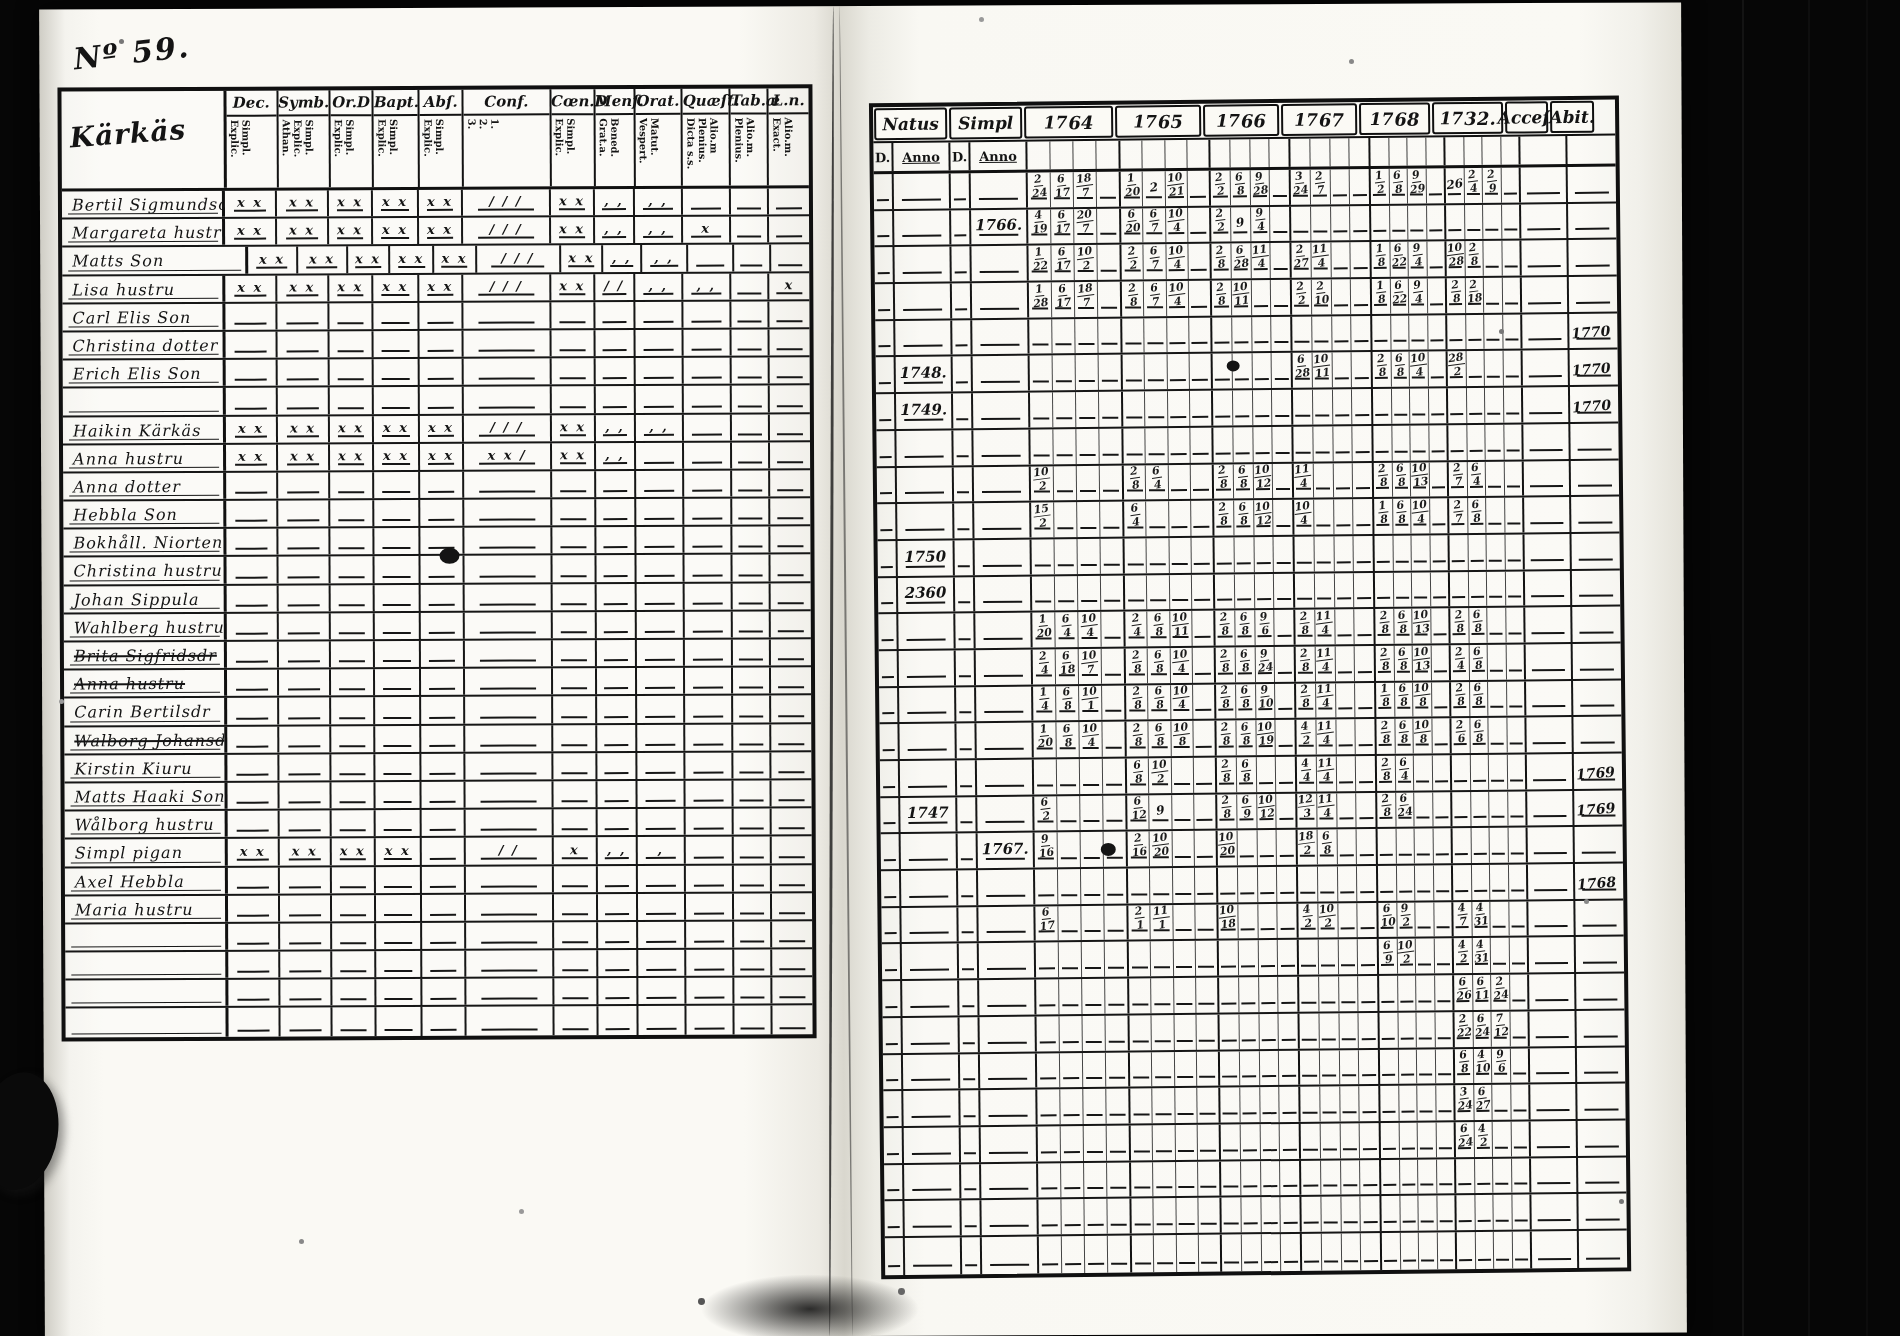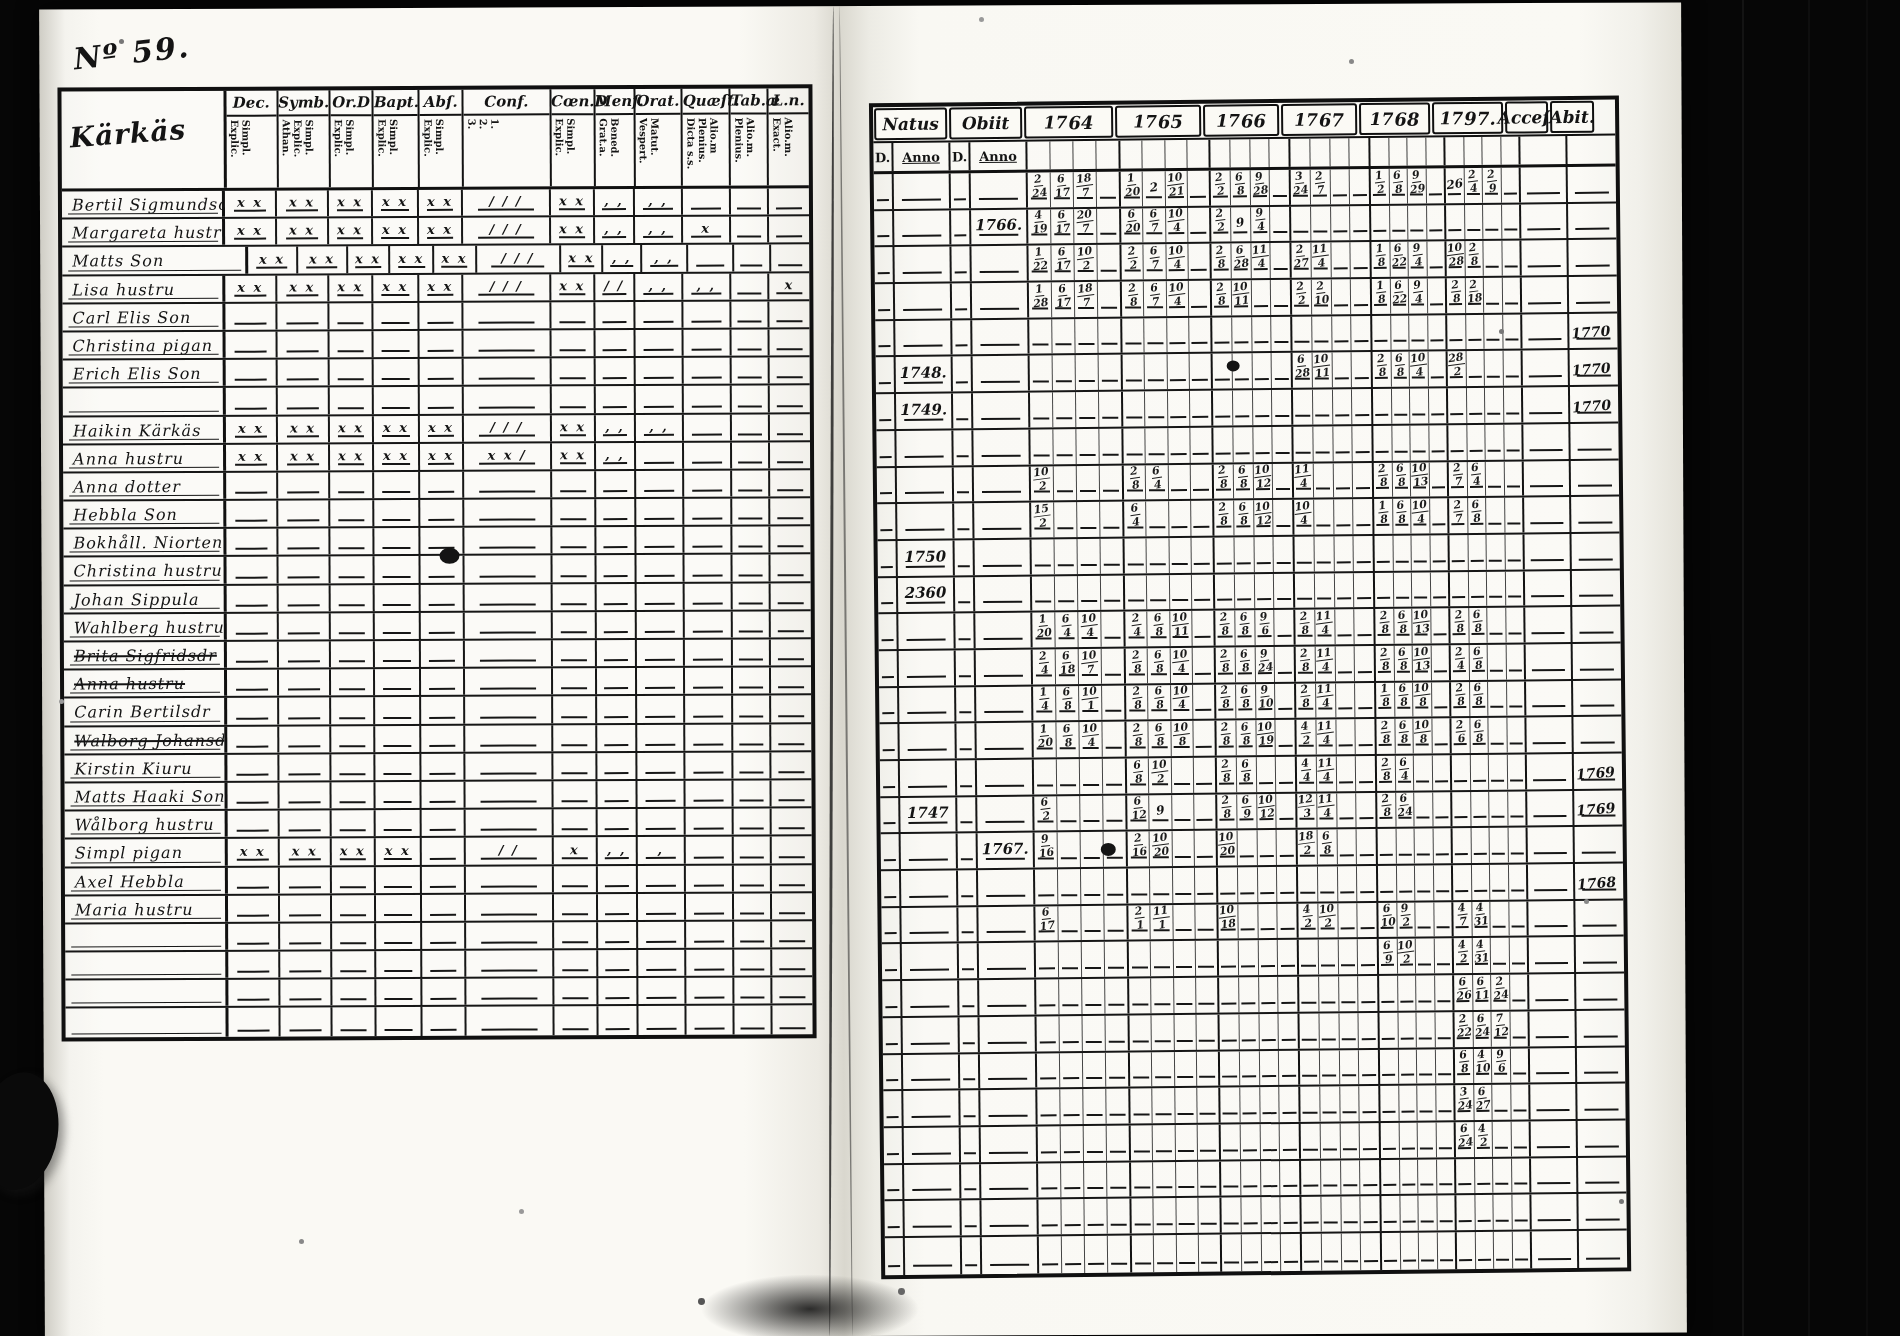--- a/index.html
+++ b/index.html
@@ -337,21 +337,21 @@
           <div class="lcell" style="width: 44px;"></div>
           <div class="lcell" style="width: 88px;"></div>
           <div class="lcell" style="width: 44px;"></div>
           <div class="lcell" style="width: 40px;"></div>
           <div class="lcell" style="width: 48px;"></div>
           <div class="lcell" style="width: 48px;"></div>
           <div class="lcell" style="width: 38px;"></div>
           <div class="lcell" style="width: 40px;"></div>
         </div>
         <div class="lrow">
-          <div class="lname" style="width: 163px;"><span>Christina pigan</span></div>
+          <div class="lname" style="width: 163px;"><span>Christina dotter</span></div>
           <div class="lcell" style="width: 52px;"></div>
           <div class="lcell" style="width: 52px;"></div>
           <div class="lcell" style="width: 44px;"></div>
           <div class="lcell" style="width: 46px;"></div>
           <div class="lcell" style="width: 44px;"></div>
           <div class="lcell" style="width: 88px;"></div>
           <div class="lcell" style="width: 44px;"></div>
           <div class="lcell" style="width: 40px;"></div>
           <div class="lcell" style="width: 48px;"></div>
           <div class="lcell" style="width: 48px;"></div>
@@ -769,21 +769,21 @@
           <div class="lcell" style="width: 40px;"></div>
         </div>
       </div>
 
     <div class="fold-line" style="left:788px;transform:rotate(.4deg)"></div>
     <div class="fold-line" style="left:803px;width:2px;opacity:.5;transform:rotate(-.3deg)"></div>
 
     <div class="rtable" id="rtable">
         <div class="rhead1">
           <div class="rhbox" style="width: 73px;">Natus</div>
-          <div class="rhbox" style="width: 73px;">Obiit</div>
+          <div class="rhbox" style="width: 73px;">Simpl</div>
           <div class="rhbox" style="width: 89px;">
             <span>17</span>
             <span class="yr-hand">64</span>
           </div>
           <div class="rhbox" style="width: 86px;">
             <span>17</span>
             <span class="yr-hand">65</span>
           </div>
           <div class="rhbox" style="width: 76px;">
             <span>17</span>
@@ -792,21 +792,21 @@
           <div class="rhbox" style="width: 76px;">
             <span>17</span>
             <span class="yr-hand">67</span>
           </div>
           <div class="rhbox" style="width: 71px;">
             <span>17</span>
             <span class="yr-hand">68</span>
           </div>
           <div class="rhbox" style="width: 71px;">
             <span>17</span>
-            <span class="yr-hand">97.</span>
+            <span class="yr-hand">32.</span>
           </div>
           <div class="rhbox" style="width: 43px;">Acceſ.</div>
           <div class="rhbox" style="width: 44px;">Abit.</div>
         </div>
         <div class="rhead2">
           <div class="rh2cell" style="width: 20px;">D.</div>
           <div class="rh2cell anno" style="width: 57px;">Anno</div>
           <div class="rh2cell" style="width: 20px;">D.</div>
           <div class="rh2cell anno" style="width: 57px;">Anno</div>
           <div class="rh2group" style="width: 93px;">

